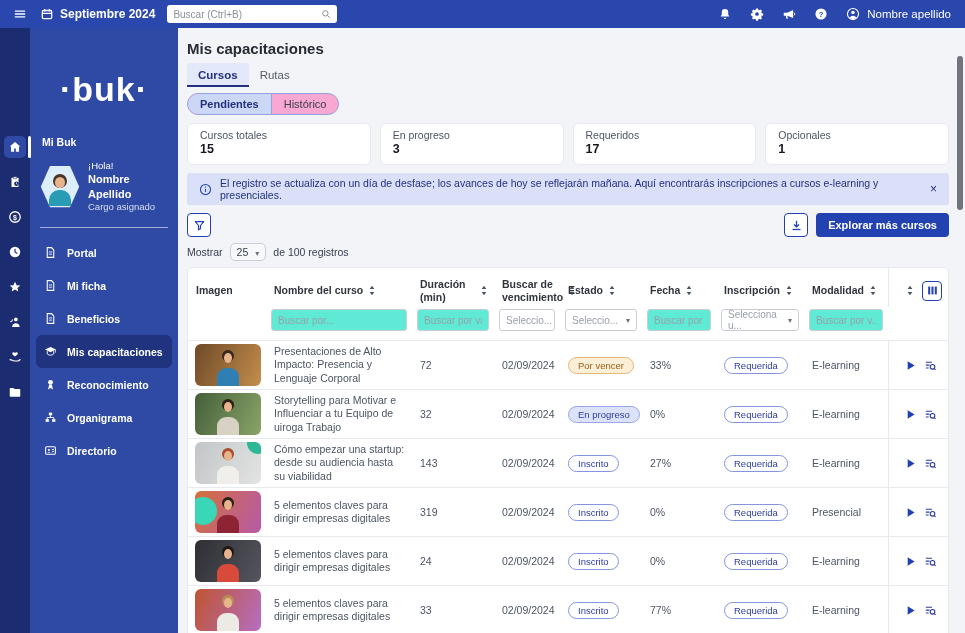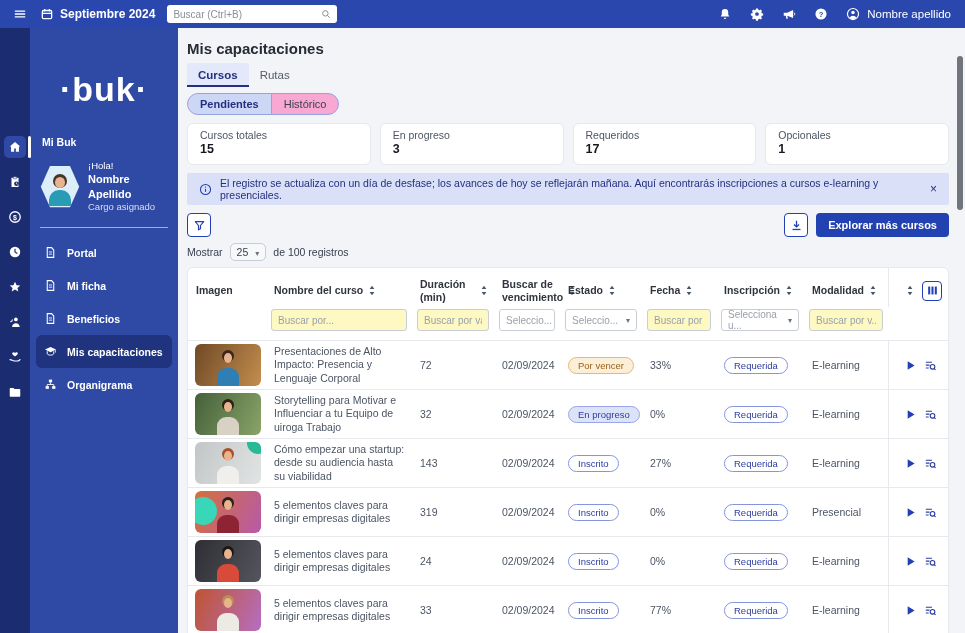--- a/index.html
+++ b/index.html
@@ -78,21 +78,21 @@
 
   
   .table-wrap { background:#fff; border:1px solid #e7e9ef; border-radius:6px 6px 0 0; overflow:hidden; }
   table { width:100%; border-collapse:collapse; table-layout:fixed; }
   col.c-img{width:78px} col.c-nom{width:146px} col.c-dur{width:82px} col.c-fec{width:66px} col.c-est{width:82px} col.c-ava{width:74px} col.c-ins{width:88px} col.c-mod{width:84px} col.c-act{width:62px}
   th { font-size:10.5px; color:#30343c; text-align:left; padding:10px 6px 4px 8px; vertical-align:middle; font-weight:bold; line-height:1.2; }
   .th-flex { display:flex; align-items:center; gap:5px; }
   .sort { flex:none; display:inline-flex; }
   .sort svg { width:8px; height:11px; }
   .filters td { padding:2px 5px 9px 5px; border-bottom:1px solid #e7e9ef; }
-  .filters input { width:100%; height:22px; border:1px solid #c9cdd6; border-radius:3px; font-size:10px; padding:0 6px; color:#6b7280; background:#fef9c3; font-family:"Liberation Sans",sans-serif; }
+  .filters input { width:100%; height:22px; border:1px solid #c9cdd6; border-radius:3px; font-size:10px; padding:0 6px; color:#6b7280; background:#5eead4; font-family:"Liberation Sans",sans-serif; }
   .filters input::placeholder { color:#9aa0aa; }
   .fake-select { width:100%; height:22px; border:1px solid #c9cdd6; border-radius:3px; background:#fff; display:flex; align-items:center; justify-content:space-between; padding:0 6px; font-size:10px; color:#9aa0aa; cursor:pointer; }
   .fake-select svg { width:11px; height:11px; }
   tbody td { padding:3px 6px 3px 8px; border-bottom:1px solid #e7e9ef; font-size:10.5px; color:#4b5563; vertical-align:middle; height:48px; }
   td.td-img { padding-left:7px; }
   .thumb { position:relative; width:66px; height:42px; border-radius:6px; overflow:hidden; }
   .t-accent { display:none; position:absolute; left:-6px; top:6px; width:28px; height:28px; border-radius:50%; }
   .t-hair { position:absolute; left:27px; top:6px; width:12px; height:12px; border-radius:50%; }
   .t-head { position:absolute; left:29px; top:9px; width:8px; height:10px; border-radius:50%; }
   .t-torso { position:absolute; left:22px; top:24px; width:22px; height:18px; border-radius:9px 9px 0 0; }
@@ -271,26 +271,42 @@
       <li class="menu-item active">
         <svg viewBox="0 0 24 24">
             <path d="M12 3.5 1.8 8.5 12 13.5l10.2-5z" fill="#fff"></path>
             <path d="M6 11.5v4.3c0 1.6 2.7 2.9 6 2.9s6-1.3 6-2.9v-4.3" fill="none" stroke="#fff" stroke-width="1.8"></path>
             <path d="M21 9v5" stroke="#fff" stroke-width="1.4"></path>
           </svg>
         <span>Mis capacitaciones</span>
       </li>
       <li class="menu-item">
         <svg viewBox="0 0 24 24">
+            <circle cx="12" cy="8" r="4.5" fill="#fff"></circle>
+            <path d="M9.5 12 7.5 21l4.5-2.7L16.5 21l-2-9" fill="#fff"></path>
+          </svg>
+        <span>Reconocimiento</span>
+      </li>
+      <li class="menu-item">
+        <svg viewBox="0 0 24 24">
             <rect x="9" y="3" width="6" height="5" fill="#fff"></rect>
             <rect x="3" y="15" width="6" height="5" fill="#fff"></rect>
             <rect x="15" y="15" width="6" height="5" fill="#fff"></rect>
             <path d="M12 8v4M6 15v-3h12v3" stroke="#fff" stroke-width="1.6" fill="none"></path>
           </svg>
         <span>Organigrama</span>
+      </li>
+      <li class="menu-item">
+        <svg viewBox="0 0 24 24">
+            <rect x="3" y="5" width="18" height="14" rx="2" fill="none" stroke="#fff" stroke-width="2"></rect>
+            <circle cx="9" cy="11" r="2" fill="#fff"></circle>
+            <path d="M6 16c.5-1.8 5.5-1.8 6 0z" fill="#fff"></path>
+            <path d="M14.5 10h4M14.5 14h4" stroke="#fff" stroke-width="1.6"></path>
+          </svg>
+        <span>Directorio</span>
       </li>
     </ul>
   </aside>
 
   <main class="main">
     <h1 class="page-title">Mis capacitaciones</h1>
 
     <div class="tabs">
       <span class="tab active">Cursos</span>
       <span class="tab">Rutas</span>

